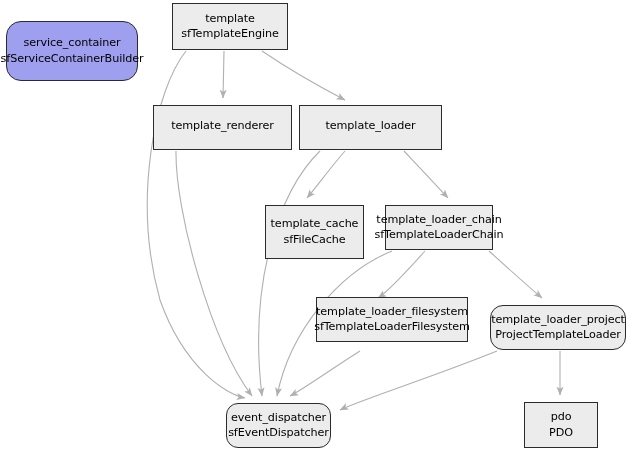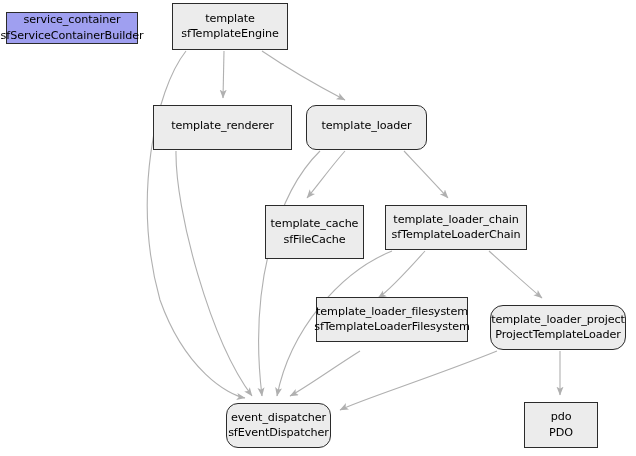--- a/index.html
+++ b/index.html
@@ -72,39 +72,39 @@
         <path d="M 425,251 C 408,270 390,290 378,298" fill="none" stroke="#b0b0b0" stroke-width="1.1" marker-end="url(#arrow)"></path>
         <path d="M 489,251 C 510,270 530,288 542,298" fill="none" stroke="#b0b0b0" stroke-width="1.1" marker-end="url(#arrow)"></path>
         <path d="M 392,251 C 340,272 290,330 277,396" fill="none" stroke="#b0b0b0" stroke-width="1.1" marker-end="url(#arrow)"></path>
         <path d="M 360,351 C 330,370 305,388 290,396" fill="none" stroke="#b0b0b0" stroke-width="1.1" marker-end="url(#arrow)"></path>
         <path d="M 497,351 C 430,378 360,400 340,410" fill="none" stroke="#b0b0b0" stroke-width="1.1" marker-end="url(#arrow)"></path>
         <path d="M 560,351 L 560,395" fill="none" stroke="#b0b0b0" stroke-width="1.1" marker-end="url(#arrow)"></path>
       </g>
   </svg>
 
   <div id="nodes-group">
-      <div class="node accent" style="left: 6px; top: 12px; width: 132px; height: 32px;">
+      <div class="node accent" style="left: 6px; top: 21px; width: 132px; height: 60px; border-radius: 15px;">
         <span class="line1">service_container</span>
         <span class="line2">sfServiceContainerBuilder</span>
       </div>
       <div class="node" style="left: 172px; top: 3px; width: 116px; height: 47px; align-items: center;">
         <span class="line1">template</span>
         <span class="line2">sfTemplateEngine</span>
       </div>
       <div class="node" style="left: 153px; top: 105px; width: 139px; height: 45px;">
         <span class="line1">template_renderer</span>
       </div>
-      <div class="node" style="left: 306px; top: 105px; width: 121px; height: 45px; border-radius: 10px;">
+      <div class="node" style="left: 299px; top: 105px; width: 143px; height: 45px;">
         <span class="line1">template_loader</span>
       </div>
       <div class="node" style="left: 265px; top: 205px; width: 99px; height: 54px;">
         <span class="line1">template_cache</span>
         <span class="line2">sfFileCache</span>
       </div>
-      <div class="node" style="left: 385px; top: 205px; width: 142px; height: 45px;">
+      <div class="node" style="left: 385px; top: 205px; width: 108px; height: 45px;">
         <span class="line1">template_loader_chain</span>
         <span class="line2">sfTemplateLoaderChain</span>
       </div>
       <div class="node" style="left: 316px; top: 297px; width: 152px; height: 45px;">
         <span class="line1">template_loader_filesystem</span>
         <span class="line2">sfTemplateLoaderFilesystem</span>
       </div>
       <div class="node" style="left: 490px; top: 305px; width: 136px; height: 45px; border-radius: 13px;">
         <span class="line1">template_loader_project</span>
         <span class="line2">ProjectTemplateLoader</span>

